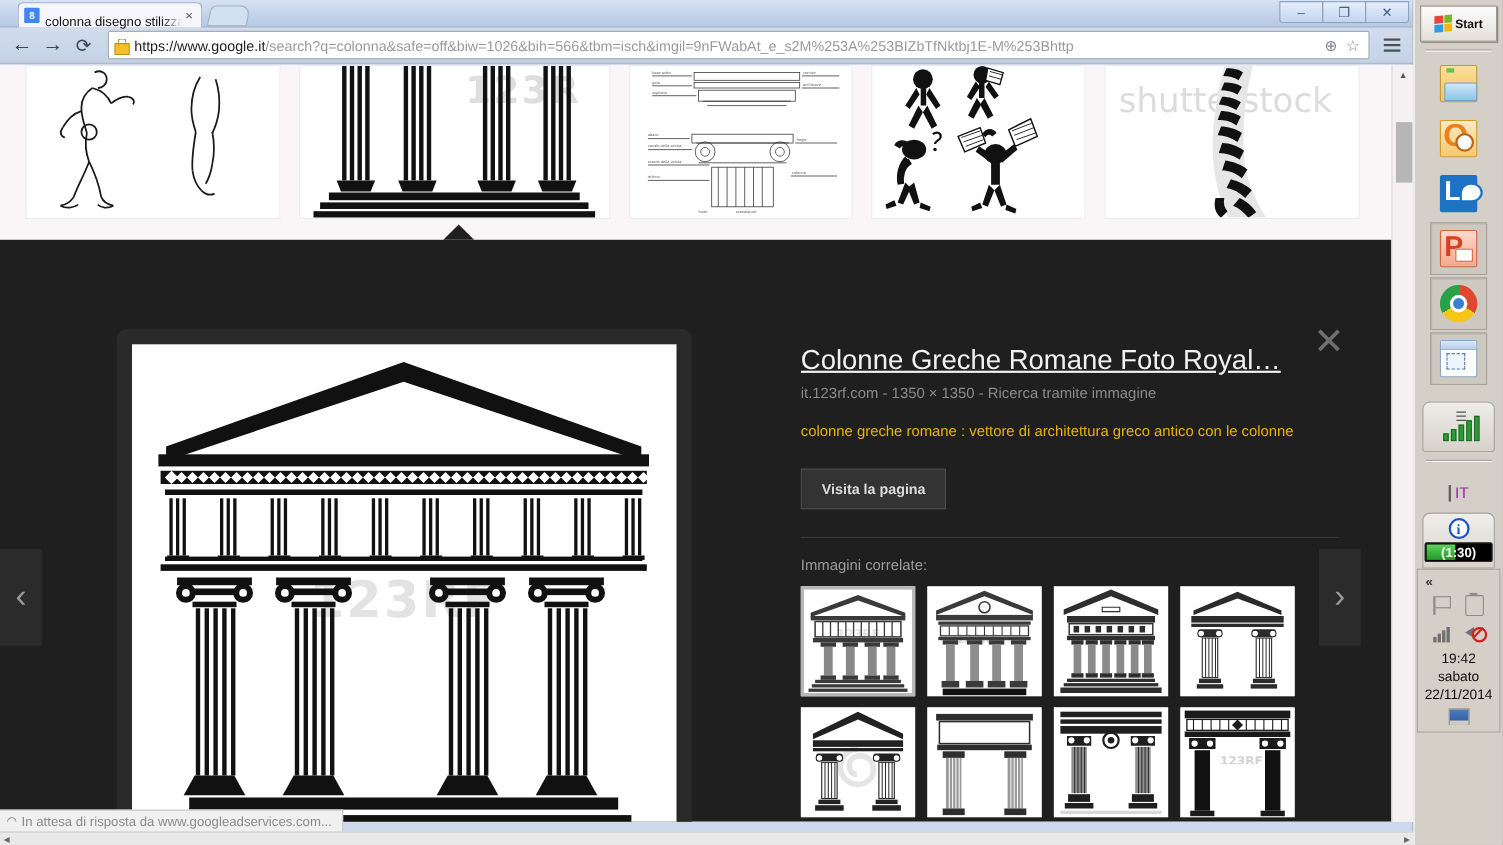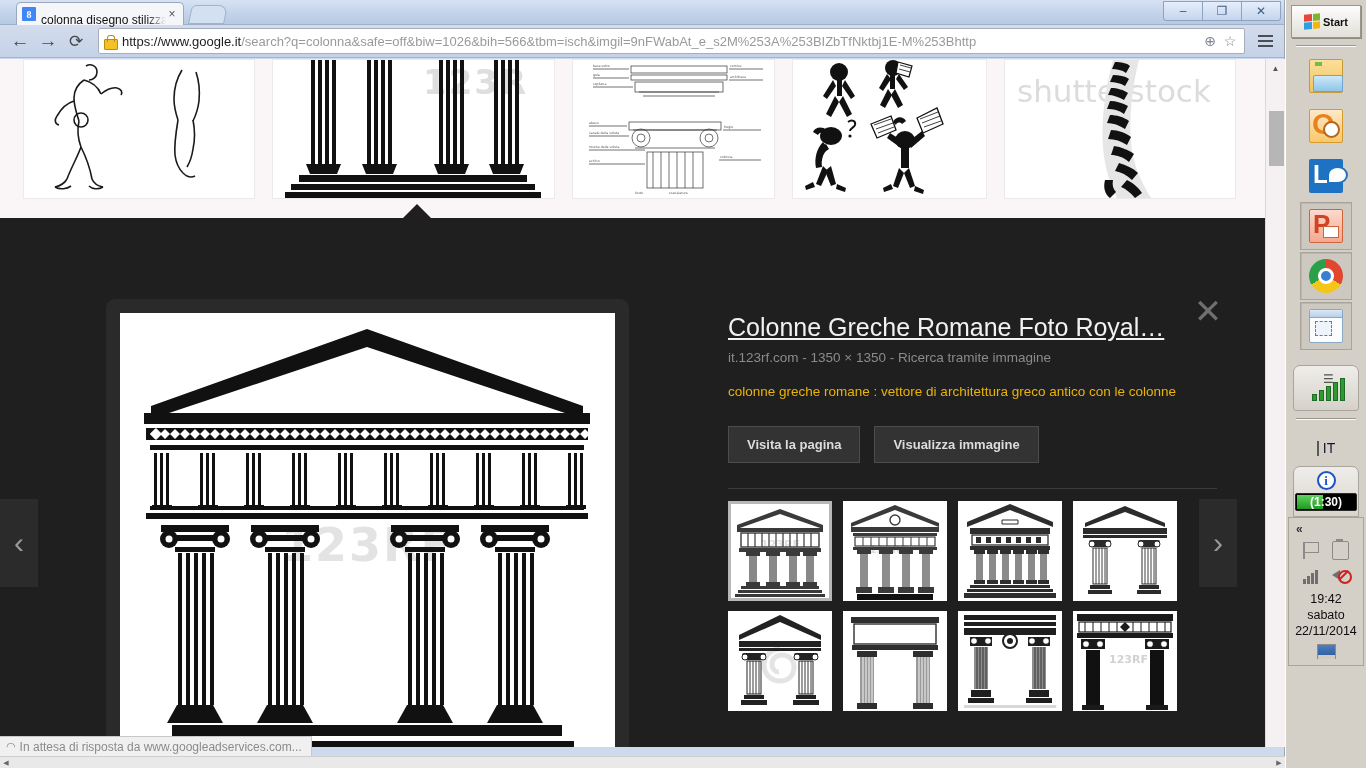--- a/index.html
+++ b/index.html
@@ -380,21 +380,21 @@
 
   #tray-network {
     width: 66px; height: 46px; margin-top: 14px;
     background: linear-gradient(to bottom,#efedea,#d6d2ca);
     border: 1px solid #a9a59d; border-radius: 7px 7px 3px 3px;
     position: relative; cursor: pointer;
   }
   #lang-row {
     margin-top: 16px; width: 66px;
     display: flex; align-items: center; justify-content: center; gap: 4px;
-    font-size: 14px; color: #0f172a;
+    font-size: 14px; color: #a21caf;
   }
   #lang-row .caret { width: 2px; height: 15px; background: #5a5a5a; }
 
   #tray-battery-box {
     margin-top: 10px;
     width: 66px;
     background: linear-gradient(to bottom,#efedea,#d9d5cd);
     border: 1px solid #a9a59d; border-radius: 7px 7px 0 0;
     padding: 4px 0 5px;
     display: flex; flex-direction: column; align-items: center; gap: 3px;
@@ -898,23 +898,23 @@
         <div id="lb-meta">
           <span>it.123rf.com</span>
           <span>-</span>
           <span>1350 × 1350</span>
           <span>-</span>
           <span>Ricerca tramite immagine</span>
         </div>
         <div id="lb-desc">colonne greche romane : vettore di architettura greco antico con le colonne</div>
         <div id="lb-buttons">
           <div class="lb-btn">Visita la pagina</div>
-          <div class="lb-btn">Visualizza immagine</div>
         </div>
         <div id="lb-divider"></div>
+        <div id="related-label">Immagini correlate:</div>
 
         <div id="related-grid">
 
           <div class="rel-cell selected">
             <svg width="98" height="94" viewBox="0 0 98 94" aria-hidden="true">
               <rect width="98" height="94" fill="#fff"></rect>
               <text x="30" y="44" font-family="DejaVu Sans" font-size="11" font-weight="bold" fill="#e0e0e0">123RF</text>
               <g fill="#3a3a3a">
                 <path d="M49 5 L92 21 L92 25 L49 10 L6 25 L6 21 Z"></path>
                 <rect x="6" y="24" width="86" height="4"></rect>

